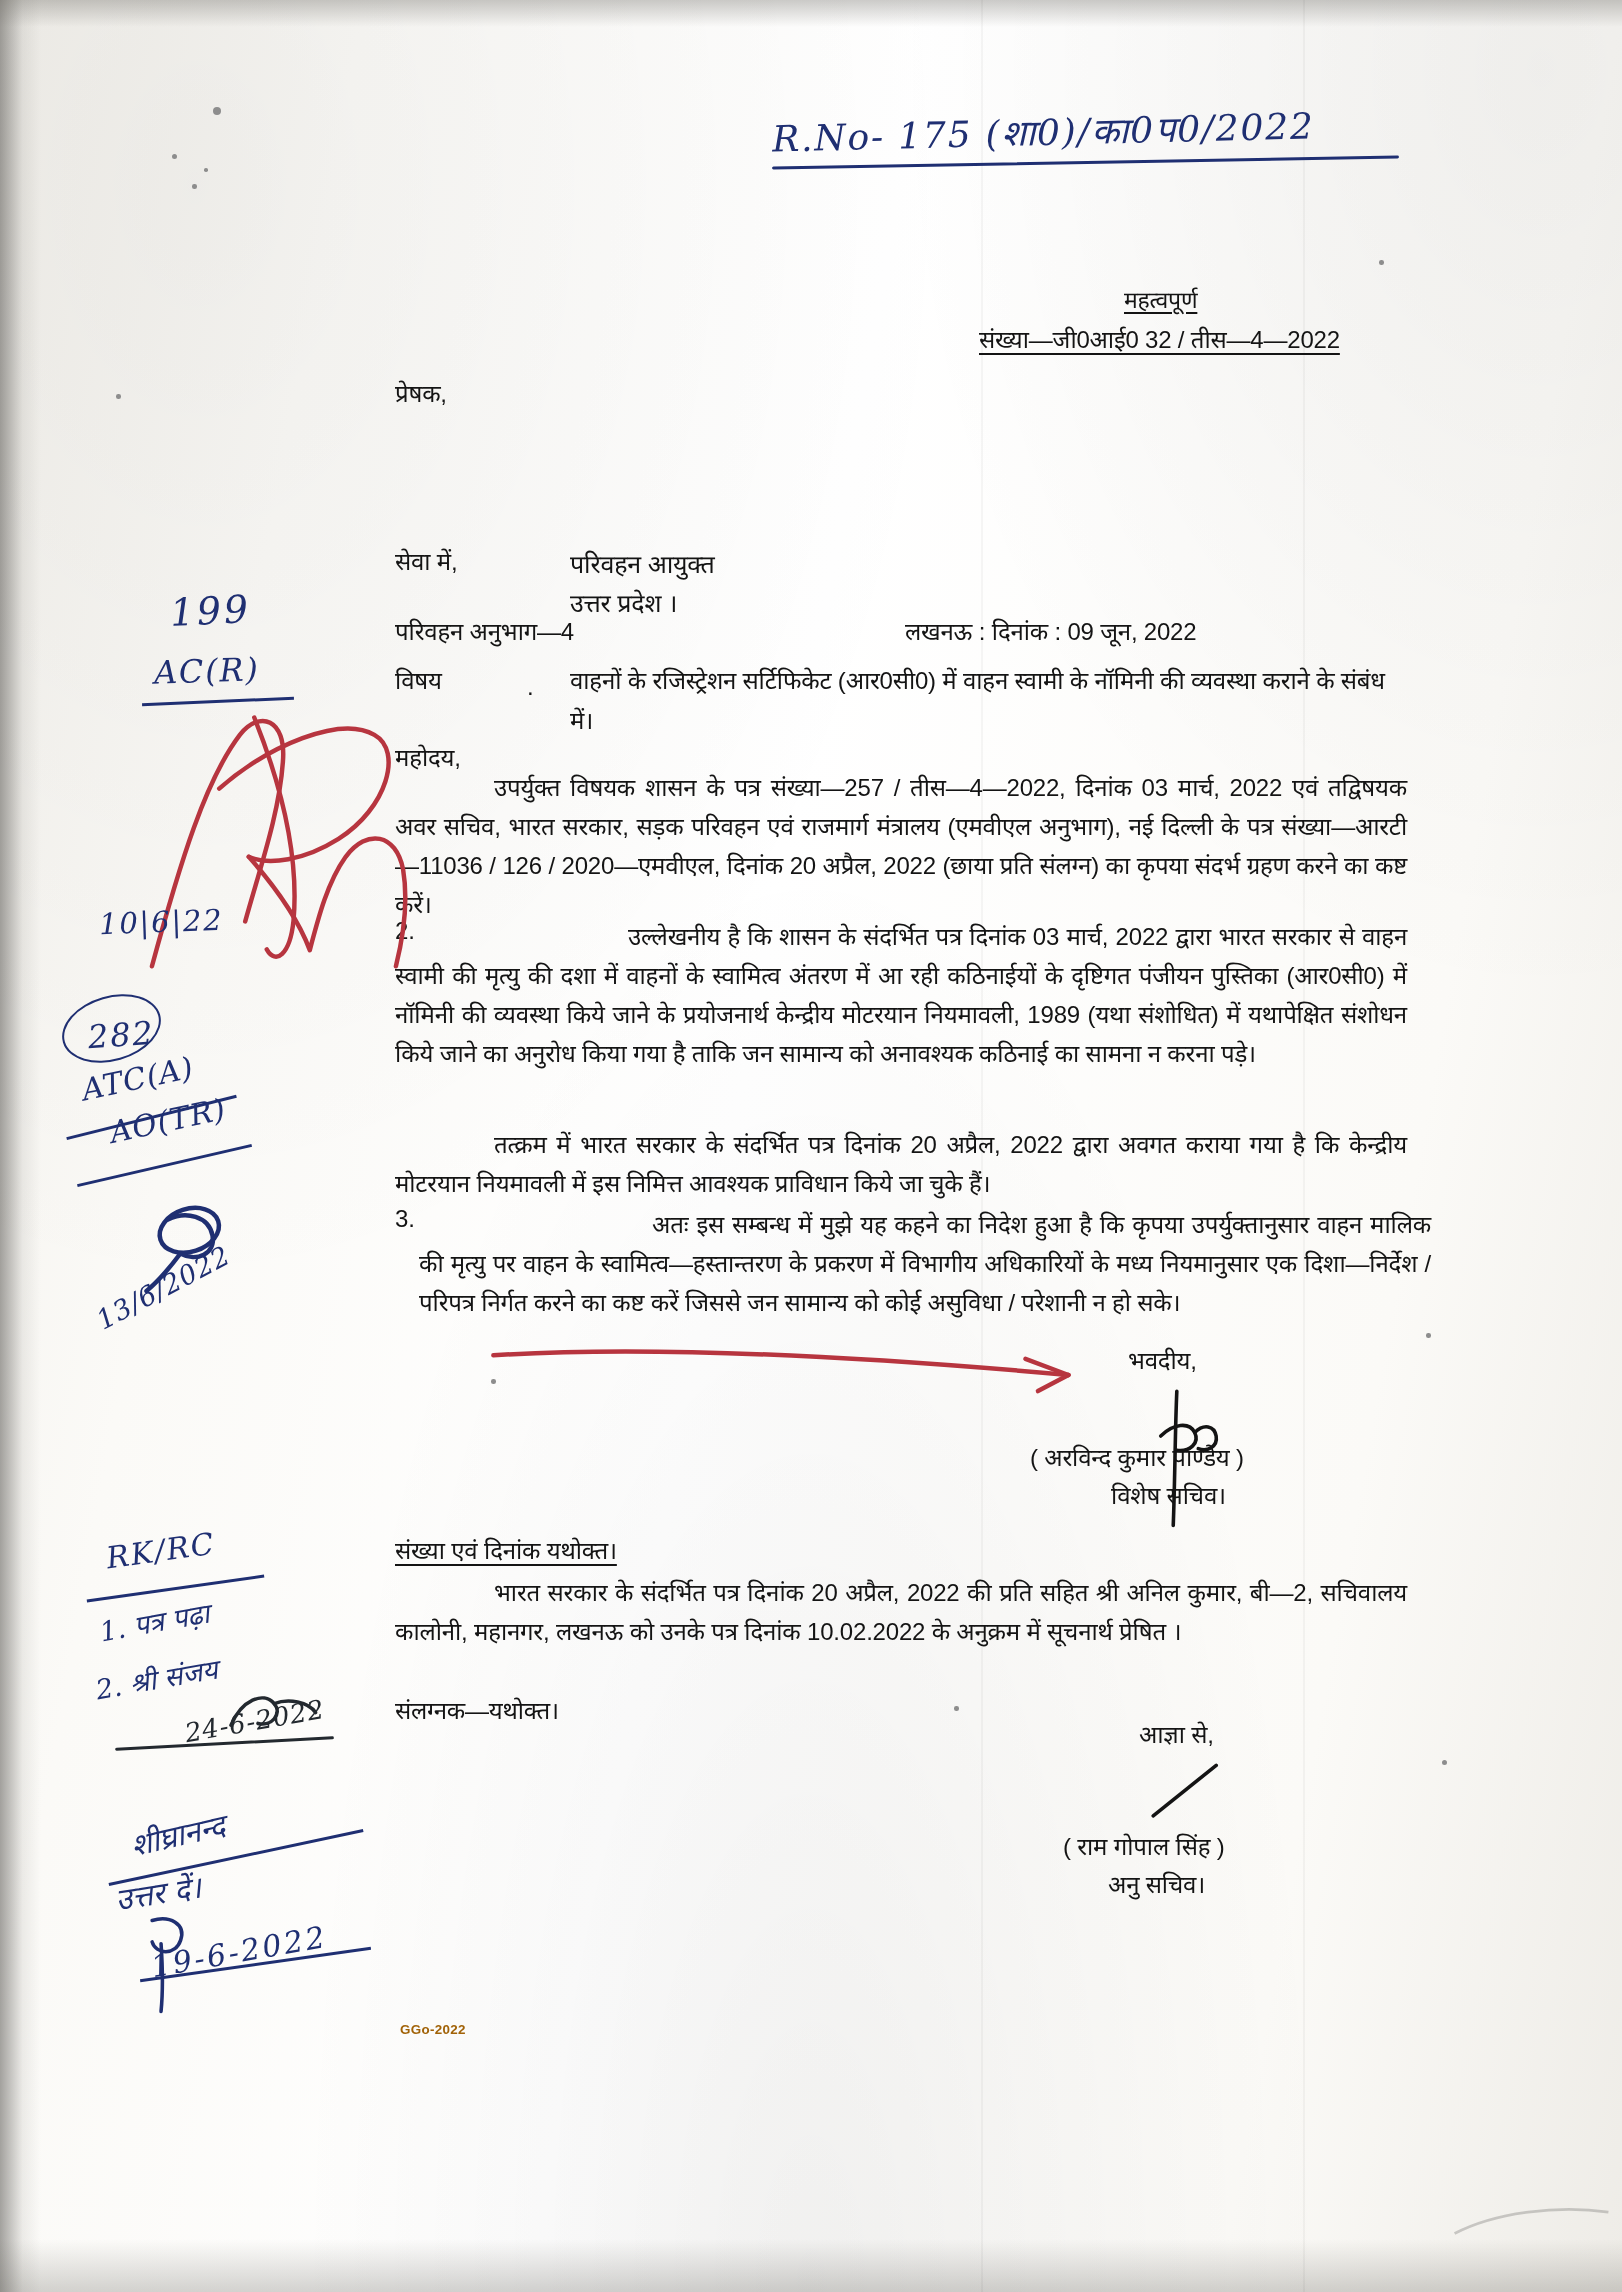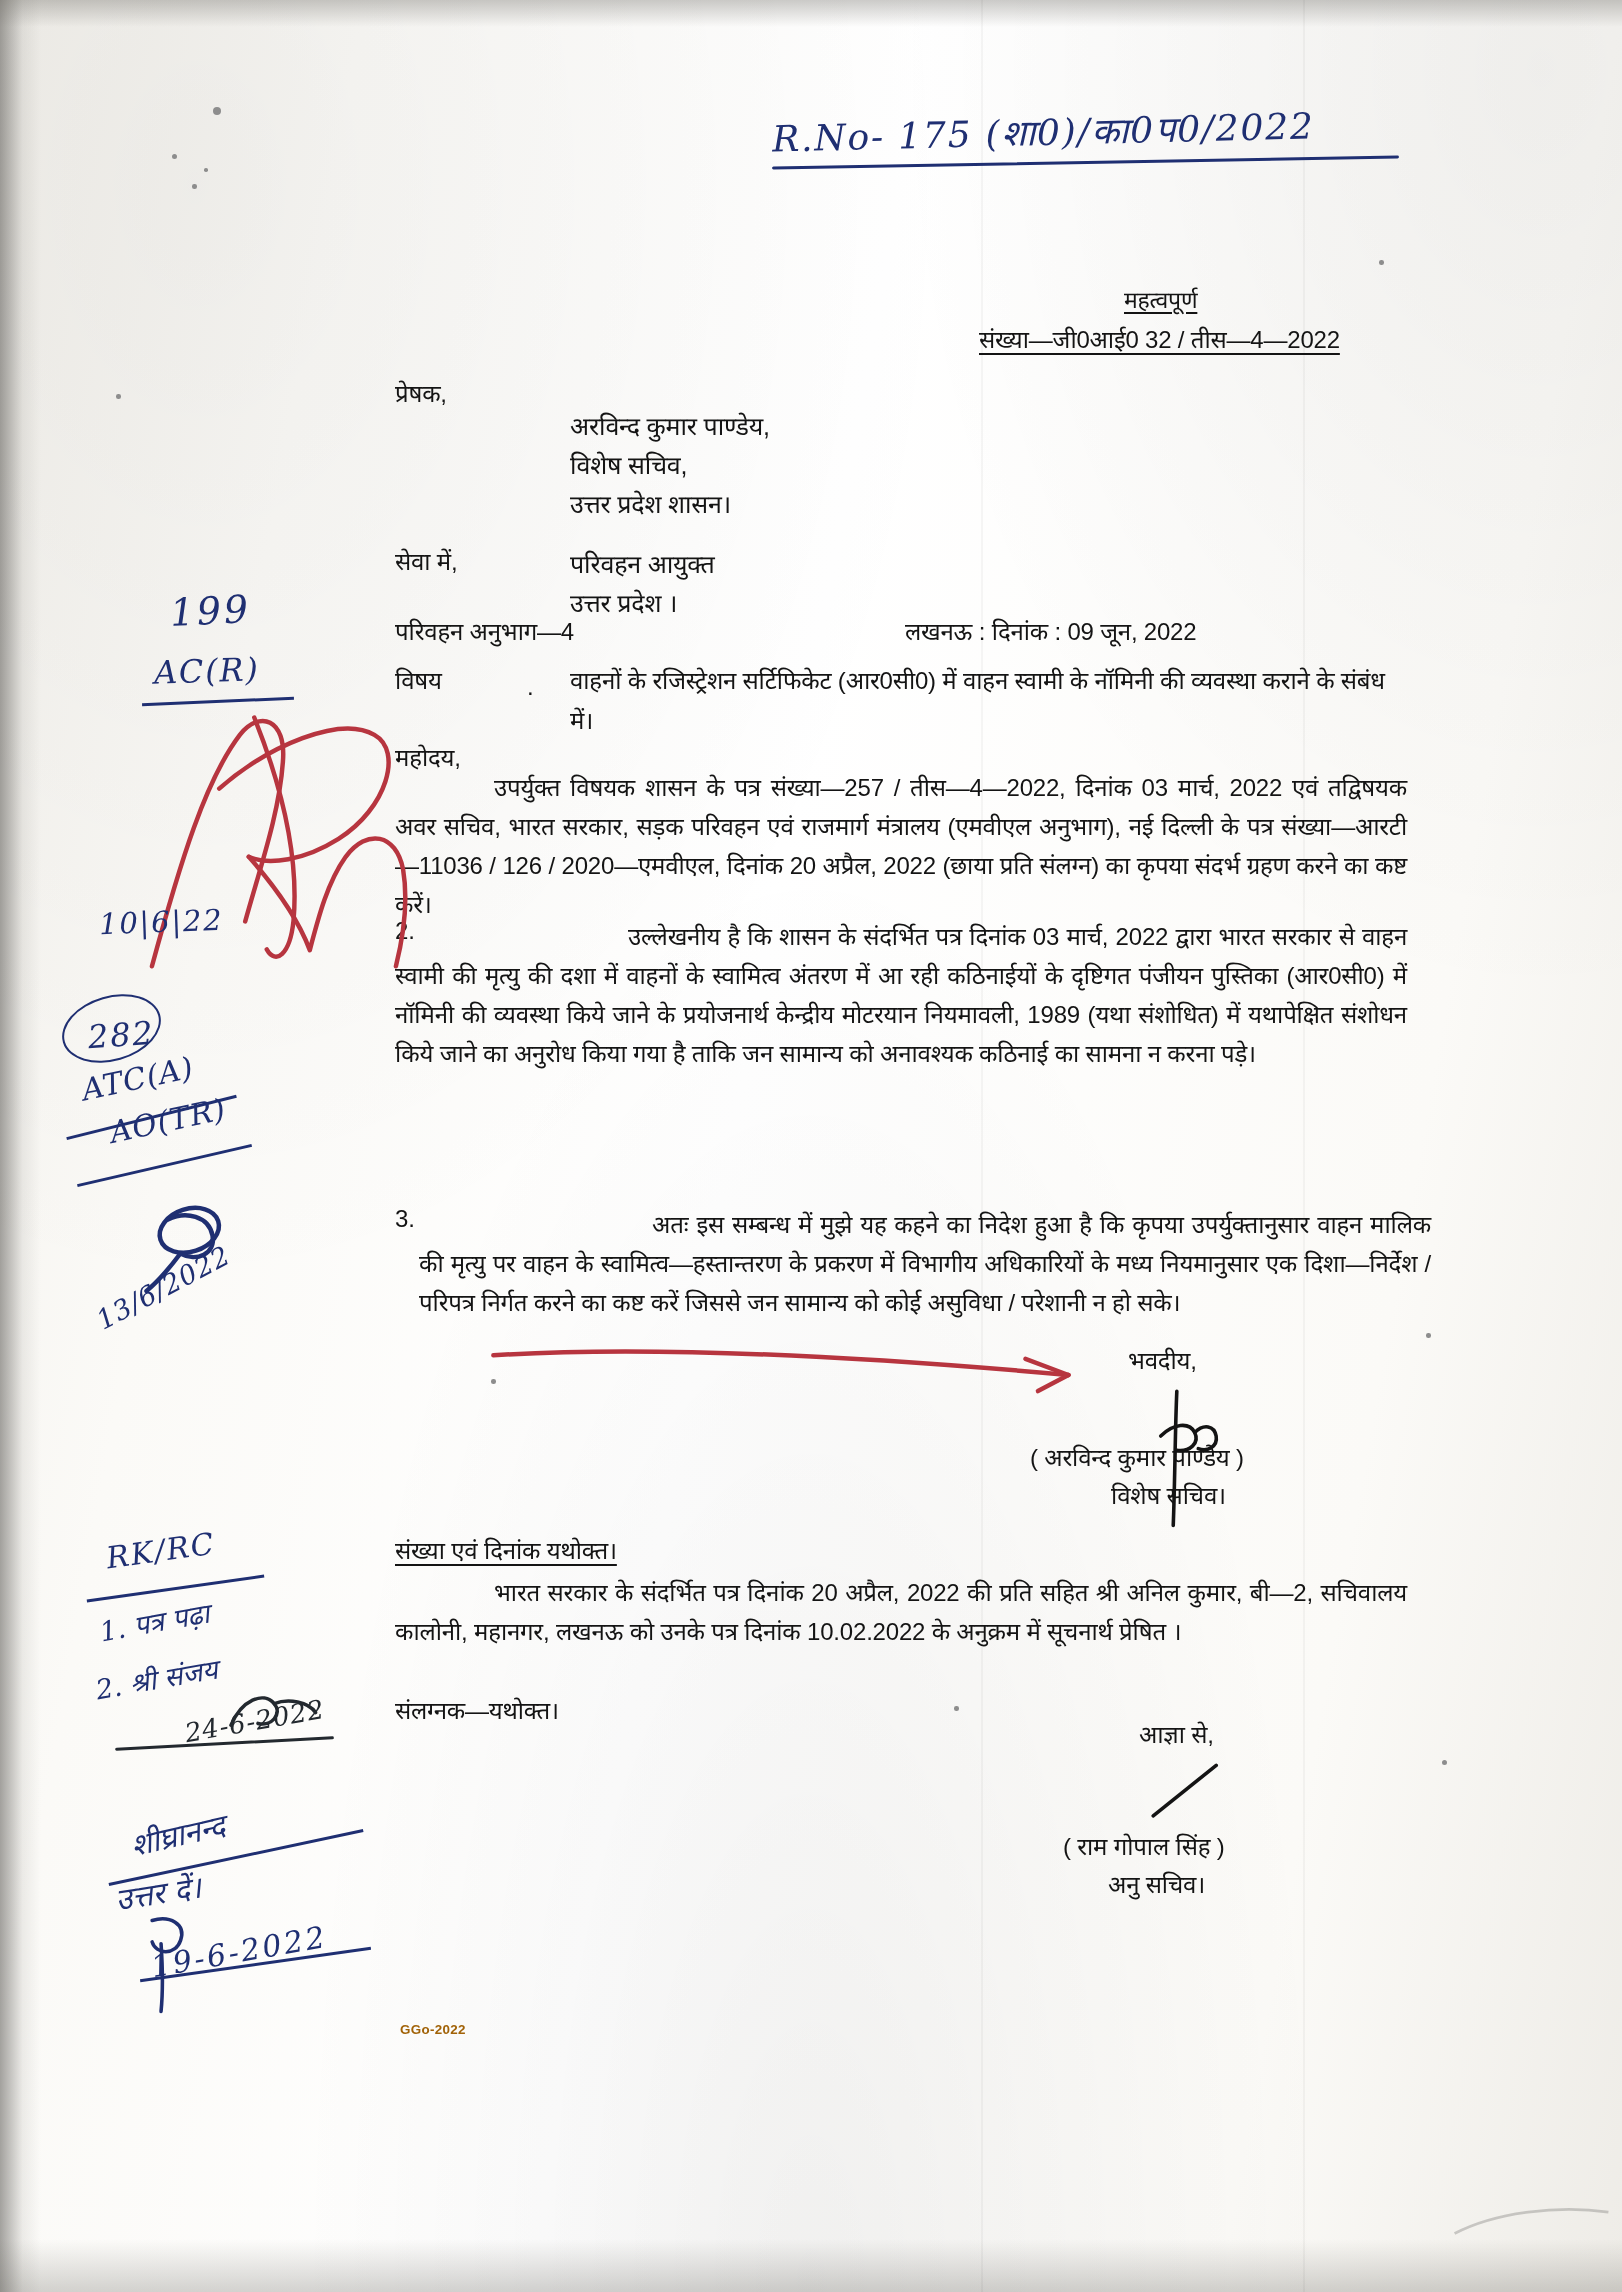--- a/index.html
+++ b/index.html
@@ -213,25 +213,20 @@
   <div class="dot" style="left:491px;top:1379px;width:4.5px;height:4.5px;"></div>
   <div class="dot" style="left:1442px;top:1760px;width:5.4px;height:5.4px;"></div>
   <div class="dot" style="left:954px;top:1706px;width:4.5px;height:4.5px;"></div>
 
   <div class="doc-body">
 
     <div class="abs hi imp-title">महत्वपूर्ण</div>
     <div class="abs hi num-line">संख्या—जी0आई0 32 / तीस—4—2022</div>
 
     <div class="abs hi lbl-from">प्रेषक,</div>
-    <div class="abs hi from-block">
-      <div>अरविन्द कुमार पाण्डेय,</div>
-      <div>विशेष सचिव,</div>
-      <div>उत्तर प्रदेश शासन।</div>
-    </div>
 
     <div class="abs hi lbl-to">सेवा में,</div>
     <div class="abs hi to-block">
       <div>परिवहन आयुक्त</div>
       <div>उत्तर प्रदेश ।</div>
     </div>
 
     <div class="abs hi section-name">परिवहन अनुभाग—4</div>
     <div class="abs hi place-date">लखनऊ : दिनांक :  09 जून, 2022</div>
 
@@ -239,20 +234,21 @@
     <div class="abs hi subj-dot">.</div>
     <div class="abs hi subject-text">वाहनों के रजिस्ट्रेशन सर्टिफिकेट (आर0सी0) में वाहन स्वामी के नॉमिनी की व्यवस्था कराने  के संबंध में।</div>
 
     <div class="abs hi salutation">महोदय,</div>
 
     <div class="abs hi para p1">उपर्युक्त विषयक शासन के पत्र संख्या—257 / तीस—4—2022, दिनांक 03 मार्च, 2022 एवं तद्विषयक अवर सचिव, भारत सरकार, सड़क परिवहन एवं राजमार्ग मंत्रालय (एमवीएल अनुभाग), नई दिल्ली के पत्र संख्या—आरटी—11036 / 126 / 2020—एमवीएल, दिनांक 20 अप्रैल, 2022 (छाया प्रति संलग्न) का कृपया संदर्भ ग्रहण करने का कष्ट करें।</div>
 
     <div class="abs hi p2-num">2.</div>
     <div class="abs hi para p2">उल्लेखनीय है कि शासन के संदर्भित पत्र दिनांक 03 मार्च, 2022 द्वारा भारत सरकार से वाहन स्वामी की मृत्यु की दशा में वाहनों के स्वामित्व अंतरण में आ रही कठिनाईयों के दृष्टिगत पंजीयन पुस्तिका (आर0सी0) में नॉमिनी की व्यवस्था किये जाने के प्रयोजनार्थ केन्द्रीय मोटरयान नियमावली, 1989 (यथा संशोधित) में यथापेक्षित संशोधन किये जाने का अनुरोध किया गया है ताकि जन सामान्य को अनावश्यक कठिनाई का सामना न करना पड़े।</div>
 
+    <div class="abs hi para p25">तत्क्रम में भारत सरकार के संदर्भित पत्र दिनांक 20 अप्रैल, 2022 द्वारा अवगत कराया गया है कि केन्द्रीय मोटरयान नियमावली में इस निमित्त आवश्यक प्राविधान किये जा चुके हैं।</div>
 
     <div class="abs hi p3-num">3.</div>
     <div class="abs hi para p3">अतः इस सम्बन्ध में मुझे यह कहने का निदेश हुआ है कि कृपया उपर्युक्तानुसार वाहन मालिक की मृत्यु पर वाहन के स्वामित्व—हस्तान्तरण के प्रकरण में विभागीय अधिकारियों के मध्य नियमानुसार एक दिशा—निर्देश / परिपत्र निर्गत करने का कष्ट करें जिससे जन सामान्य को कोई असुविधा / परेशानी न हो सके।</div>
 
     <div class="abs hi yours">भवदीय,</div>
     <div class="abs hi sig1-name">( अरविन्द कुमार पाण्डेय )</div>
     <div class="abs hi sig1-desig">विशेष सचिव।</div>
 
     <div class="abs hi endorse-head">संख्या एवं दिनांक यथोक्त।</div>
     <div class="abs hi endorse-body">भारत सरकार के संदर्भित पत्र दिनांक 20 अप्रैल, 2022 की प्रति सहित श्री अनिल कुमार, बी—2, सचिवालय कालोनी, महानगर, लखनऊ को उनके पत्र दिनांक 10.02.2022 के अनुक्रम में सूचनार्थ प्रेषित ।</div>

